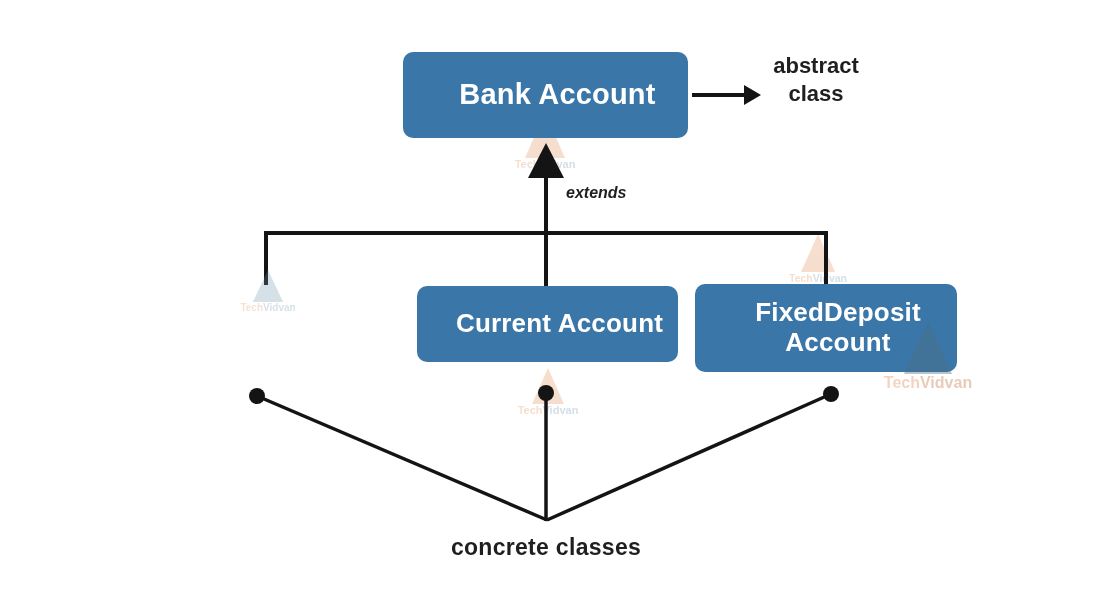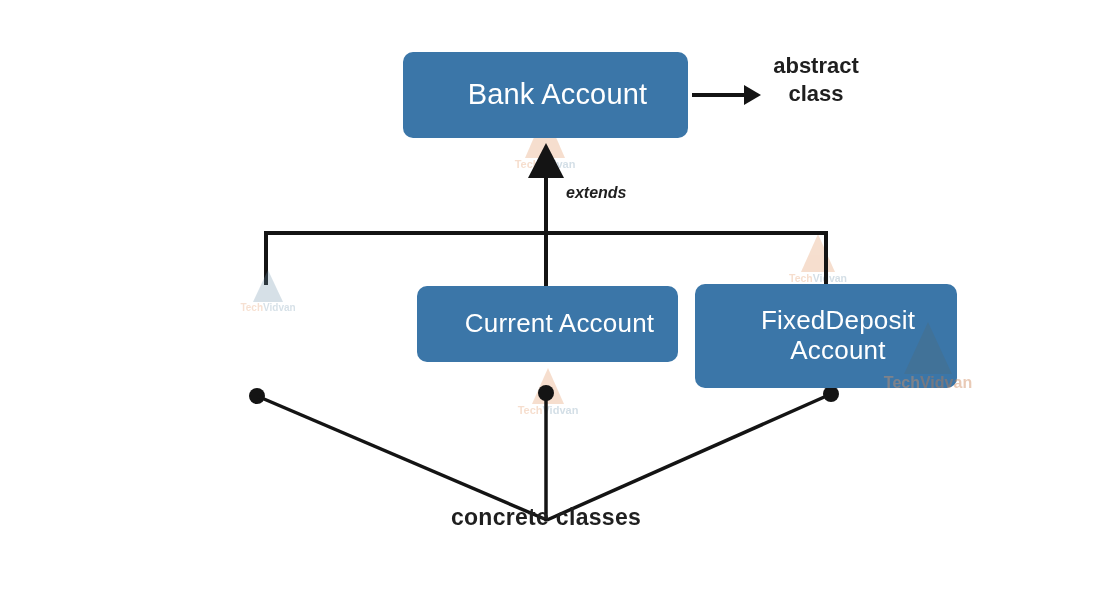--- a/index.html
+++ b/index.html
@@ -24,43 +24,43 @@
   svg.wires .thick{stroke-width:4;}
   svg.wires .mid{stroke-width:3.5;}
   svg.wires polygon,svg.wires circle{fill:var(--line);}
 
   .node{
     position:absolute;z-index:3;
     background:var(--node_fill);
     border-radius:10px;
     display:flex;flex-direction:column;align-items:center;justify-content:center;
     color:var(--node_text);
-    font-weight:normal;
+    font-weight:bold;
     text-align:center;
     line-height:1.15;
     letter-spacing:0.2px;
     padding-left:24px;
   }
   .node-bank{left:403px;top:52px;width:285px;height:86px;font-size:29px;}
   .node-saving{left:138px;top:285px;width:259px;height:88px;font-size:26px;}
   .node-current{left:417px;top:286px;width:261px;height:76px;font-size:26px;}
-  .node-fixed{left:695px;top:284px;width:262px;height:104px;font-size:26px;}
+  .node-fixed{left:695px;top:284px;width:262px;height:88px;font-size:26px;}
 
   .lbl{position:absolute;z-index:3;color:var(--label_text);}
   .lbl-abstract{
     left:758px;top:52px;width:116px;
     font-weight:600;font-size:22px;line-height:1.25;
     text-align:center;
   }
   .lbl-extends{
     left:566px;top:184px;
     font-style:italic;font-weight:600;font-size:16px;
   }
   .lbl-concrete{
-    left:396px;top:504px;width:300px;
+    left:396px;top:534px;width:300px;
     font-weight:bold;font-size:23px;text-align:center;
     letter-spacing:0.3px;
   }
 
   
   .wm{position:absolute;z-index:1;pointer-events:none;text-align:center;}
   .wm-tri{width:0;height:0;margin:0 auto;}
   .wm-text{font-weight:bold;white-space:nowrap;}
   .wm-text .p1{color:var(--watermark_orange);}
   .wm-text .p2{color:var(--watermark_blue);}

